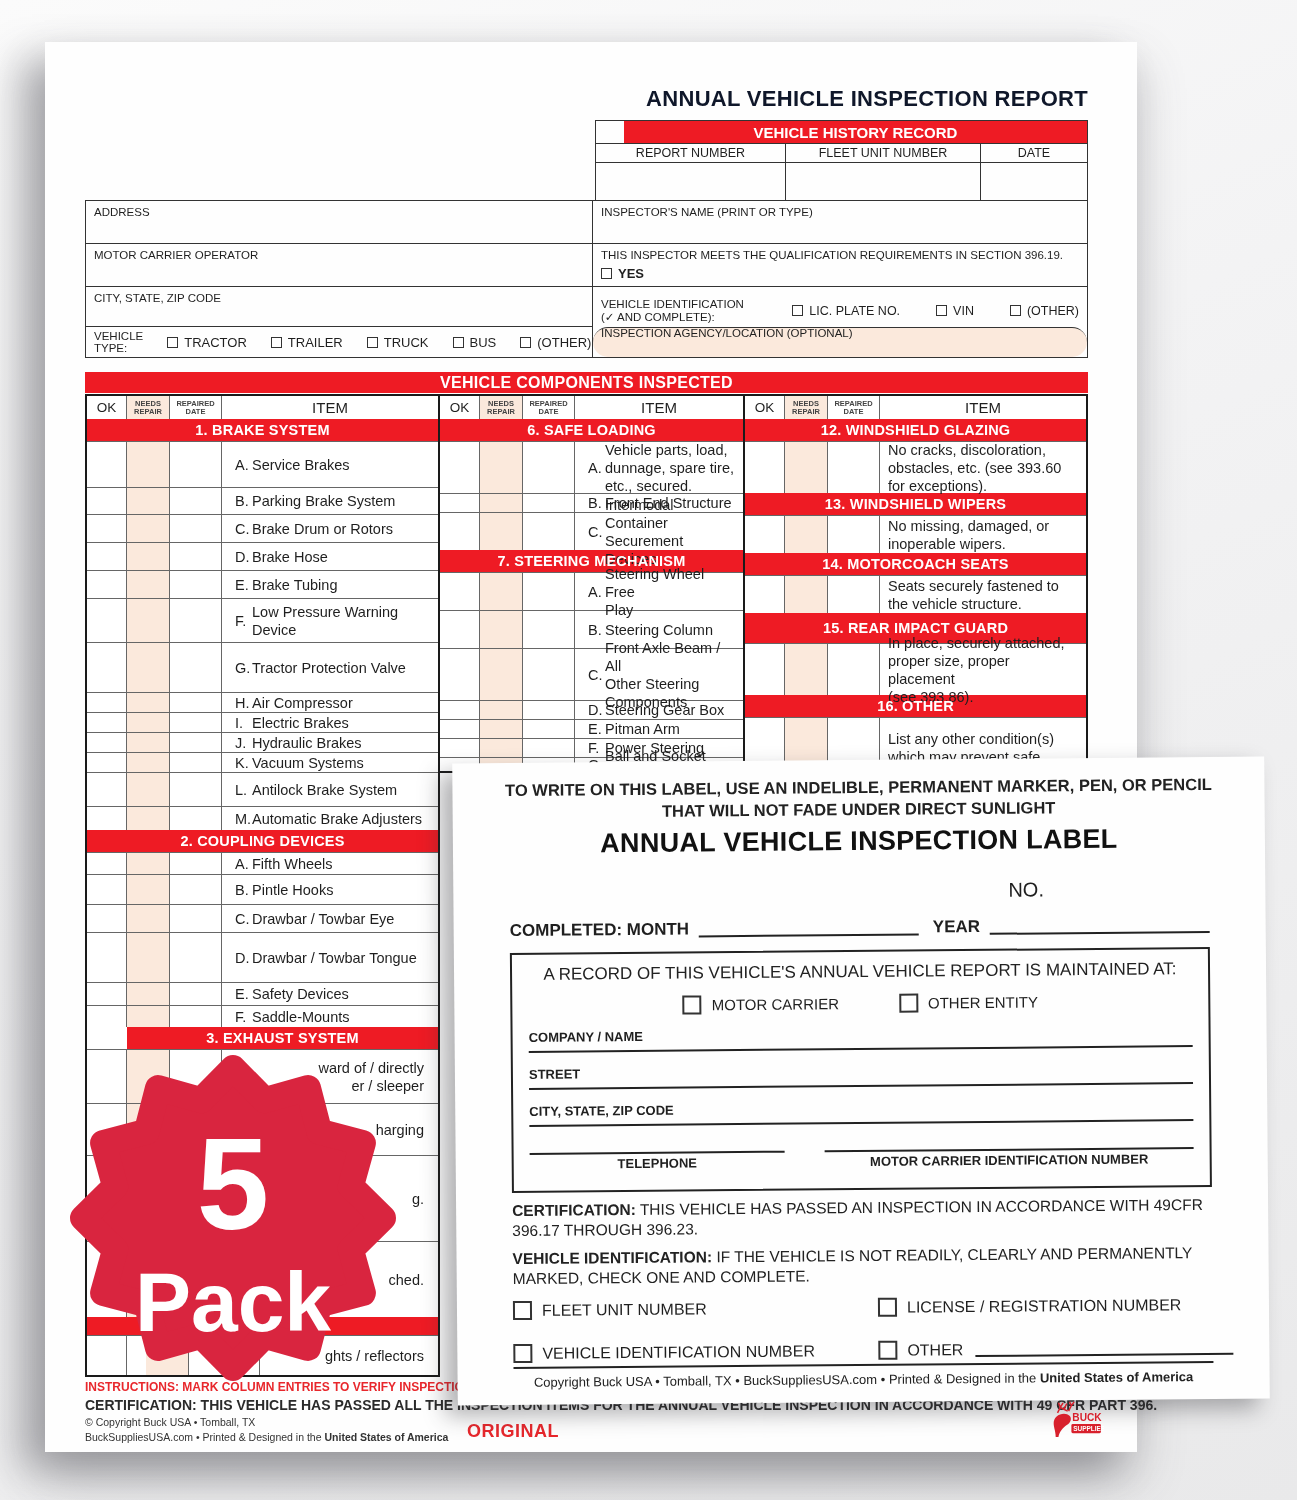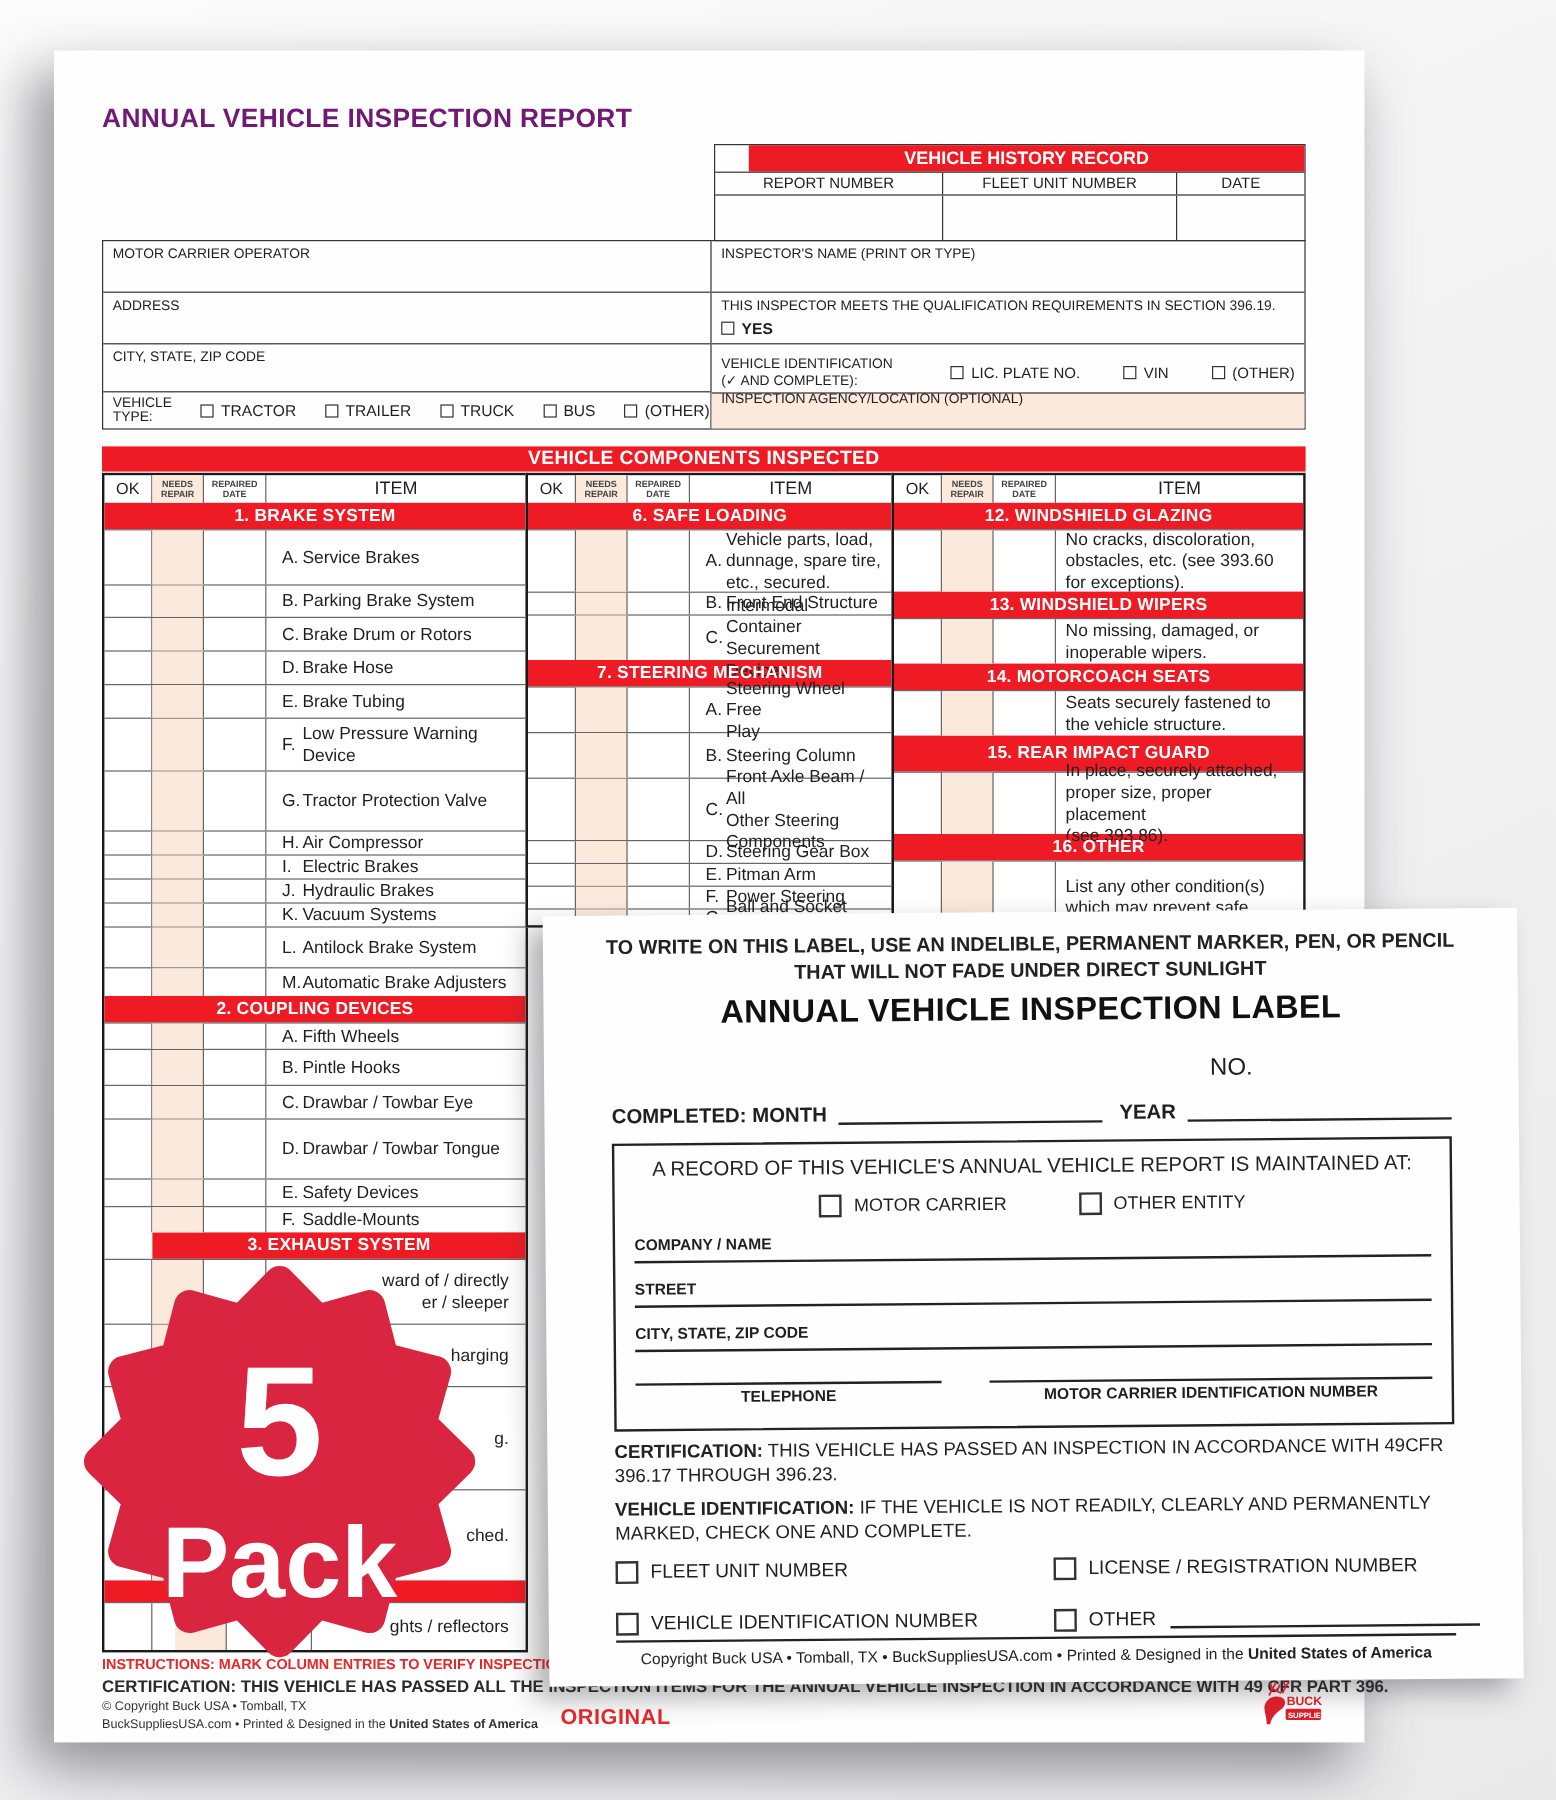--- a/index.html
+++ b/index.html
@@ -9,36 +9,36 @@
          font-family:"Liberation Sans","DejaVu Sans",sans-serif;color:#1f1f1f;}
   .sheet{position:absolute;background:#fefefe;}
   #mainSheet{left:45px;top:42px;width:1092px;height:1410px;
              box-shadow:-26px 18px 38px rgba(80,80,86,.38),0 24px 44px rgba(80,80,86,.30);}
   #labelSheet{left:455px;top:760px;width:812px;height:642px;transform:rotate(-.5deg);
               box-shadow:-12px 10px 22px rgba(50,50,55,.38);}
   .abs{position:absolute;}
   .b{font-weight:bold;}
   .red-bg{background:#ee1b24;color:#fff;font-weight:bold;}
   
-  #rTitle{left:40px;top:44px;width:1003px;font-size:22px;font-weight:bold;letter-spacing:.3px;text-align:left;color:#701a75;}
+  #rTitle{left:40px;top:44px;width:1003px;font-size:22px;font-weight:bold;letter-spacing:.3px;text-align:right;color:#0f172a;}
   #vhr{left:550px;top:78px;width:493px;border:1.5px solid #333;}
   #vhr .t{height:22px;font-size:15px;display:flex;align-items:center;justify-content:center;margin-left:28px;}
   #vhr .heads,#vhr .empty{display:flex;border-top:1px solid #333;}
   #vhr .heads>div{height:18px;font-size:12.5px;display:flex;align-items:center;justify-content:center;border-right:1px solid #333;}
   #vhr .empty>div{height:37px;border-right:1px solid #333;}
   #vhr .c1{width:190px;} #vhr .c2{width:195px;} #vhr .c3{width:106px;border-right:none!important;}
   
   #info{left:40px;top:158px;width:1003px;height:158px;border:1.5px solid #333;display:flex;}
   .icol{display:flex;flex-direction:column;}
   #infoL{width:507px;border-right:1.5px solid #333;}
   #infoR{flex:1;}
   .irow{border-top:1px solid #333;padding:5px 8px;font-size:11.5px;position:relative;}
   .irow:first-child{border-top:none;}
   .h43{height:43px;} .h41{height:41px;} .h31{height:31px;display:flex;align-items:center;}
-  .peach{background:#fbe9dc;}
+  .peach{background:#fbe9dc;border-radius:15px;}
   .cb{display:inline-block;width:11px;height:11px;border:1.5px solid #333;background:#fff;vertical-align:-1px;margin-right:6px;flex:none;}
   .cbrow{display:flex;align-items:center;gap:24px;font-size:13px;}
   .cbi{display:flex;align-items:center;white-space:nowrap;}
   #yesLine{margin-top:5px;font-size:13px;font-weight:bold;display:flex;align-items:center;}
   #vidRow{display:flex;align-items:center;gap:36px;}
   
   #banner{left:40px;top:330px;width:1003px;height:21px;font-size:16px;display:flex;align-items:center;justify-content:center;letter-spacing:.3px;}
   .cgroup{position:absolute;border:2px solid #1a1a1a;background:#fff;}
   .hrow{display:flex;height:23px;}
   .hrow>div,.row>div{border-right:1px solid #666;}
@@ -110,22 +110,22 @@
       </div>
       <div class="empty">
         <div class="c1"></div>
           <div class="c2"></div>
           <div class="c3"></div>
       </div>
     </div>
 
     <div id="info" class="abs">
       <div id="infoL" class="icol">
+        <div class="irow h43"><span>ADDRESS</span></div>
         <div class="irow h43"><span>MOTOR CARRIER OPERATOR</span></div>
-        <div class="irow h43"><span>ADDRESS</span></div>
         <div class="irow h41"><span>CITY, STATE, ZIP CODE</span></div>
         <div class="irow h31">
           <div class="cbrow">
             <span style="font-size:11.5px;">VEHICLE TYPE:</span>
             <span class="cbi">
                 <span class="cb"></span>
                 <span>TRACTOR</span>
               </span>
             <span class="cbi">
                 <span class="cb"></span>

